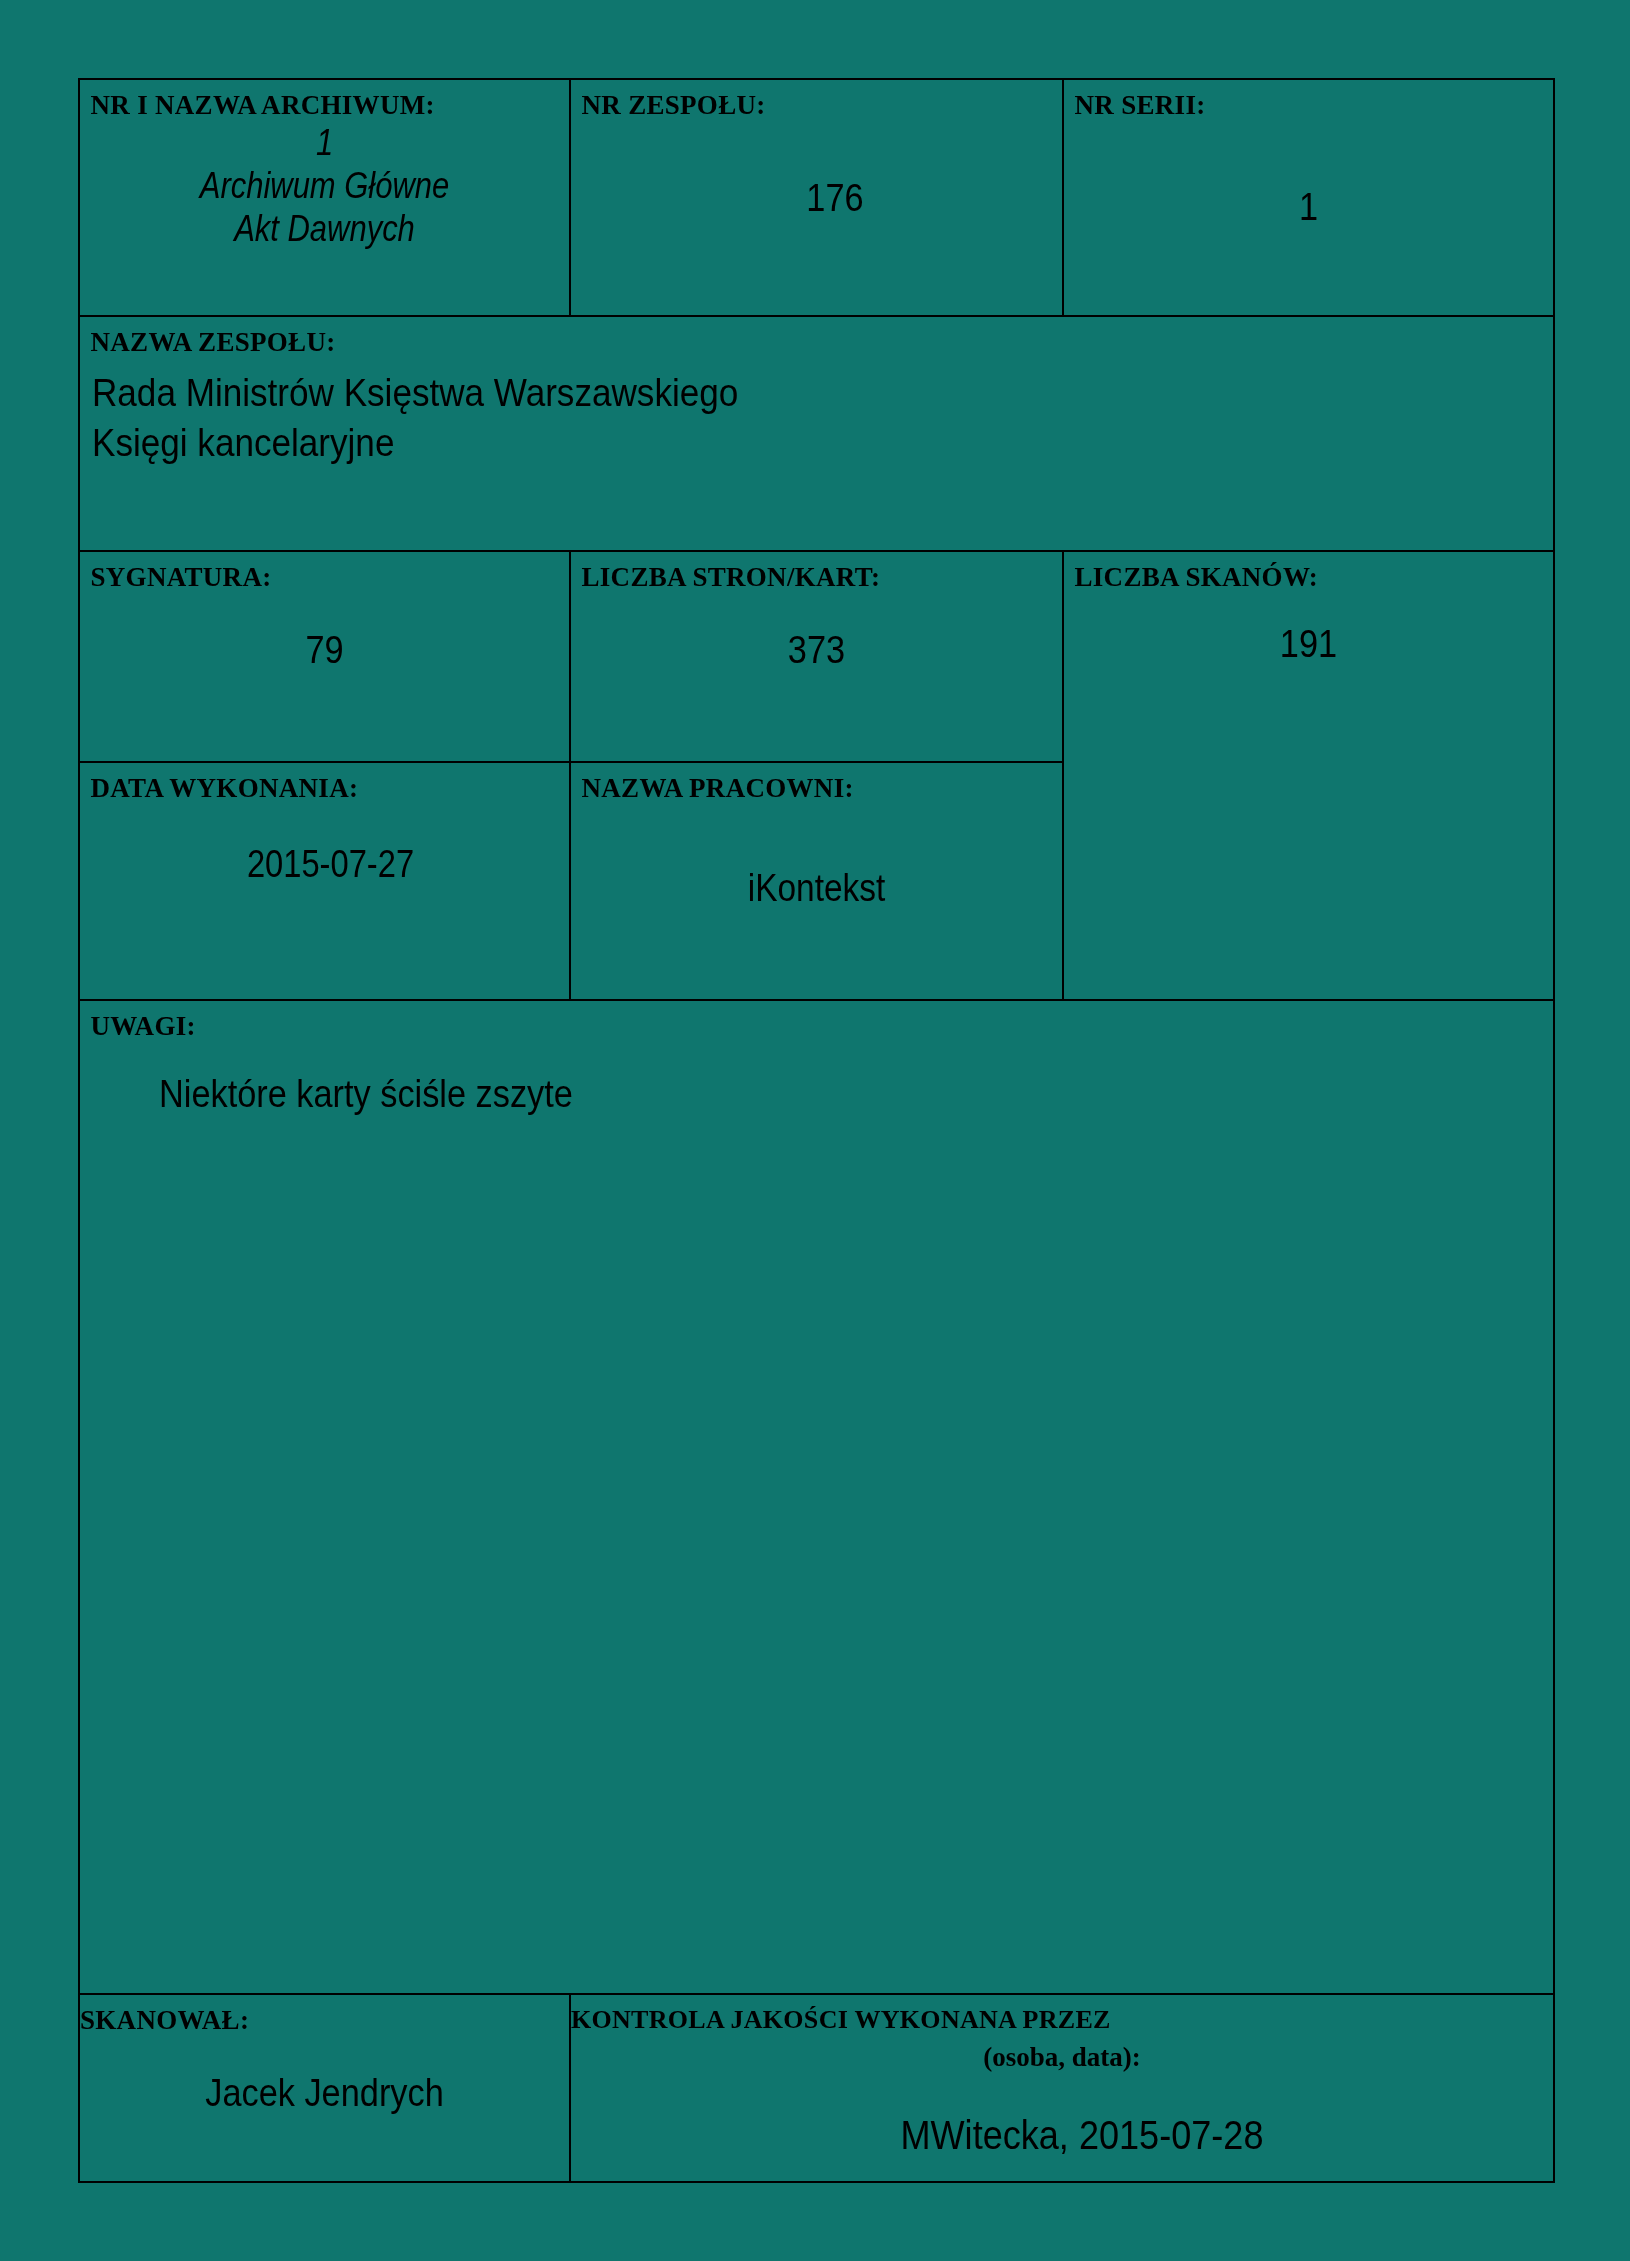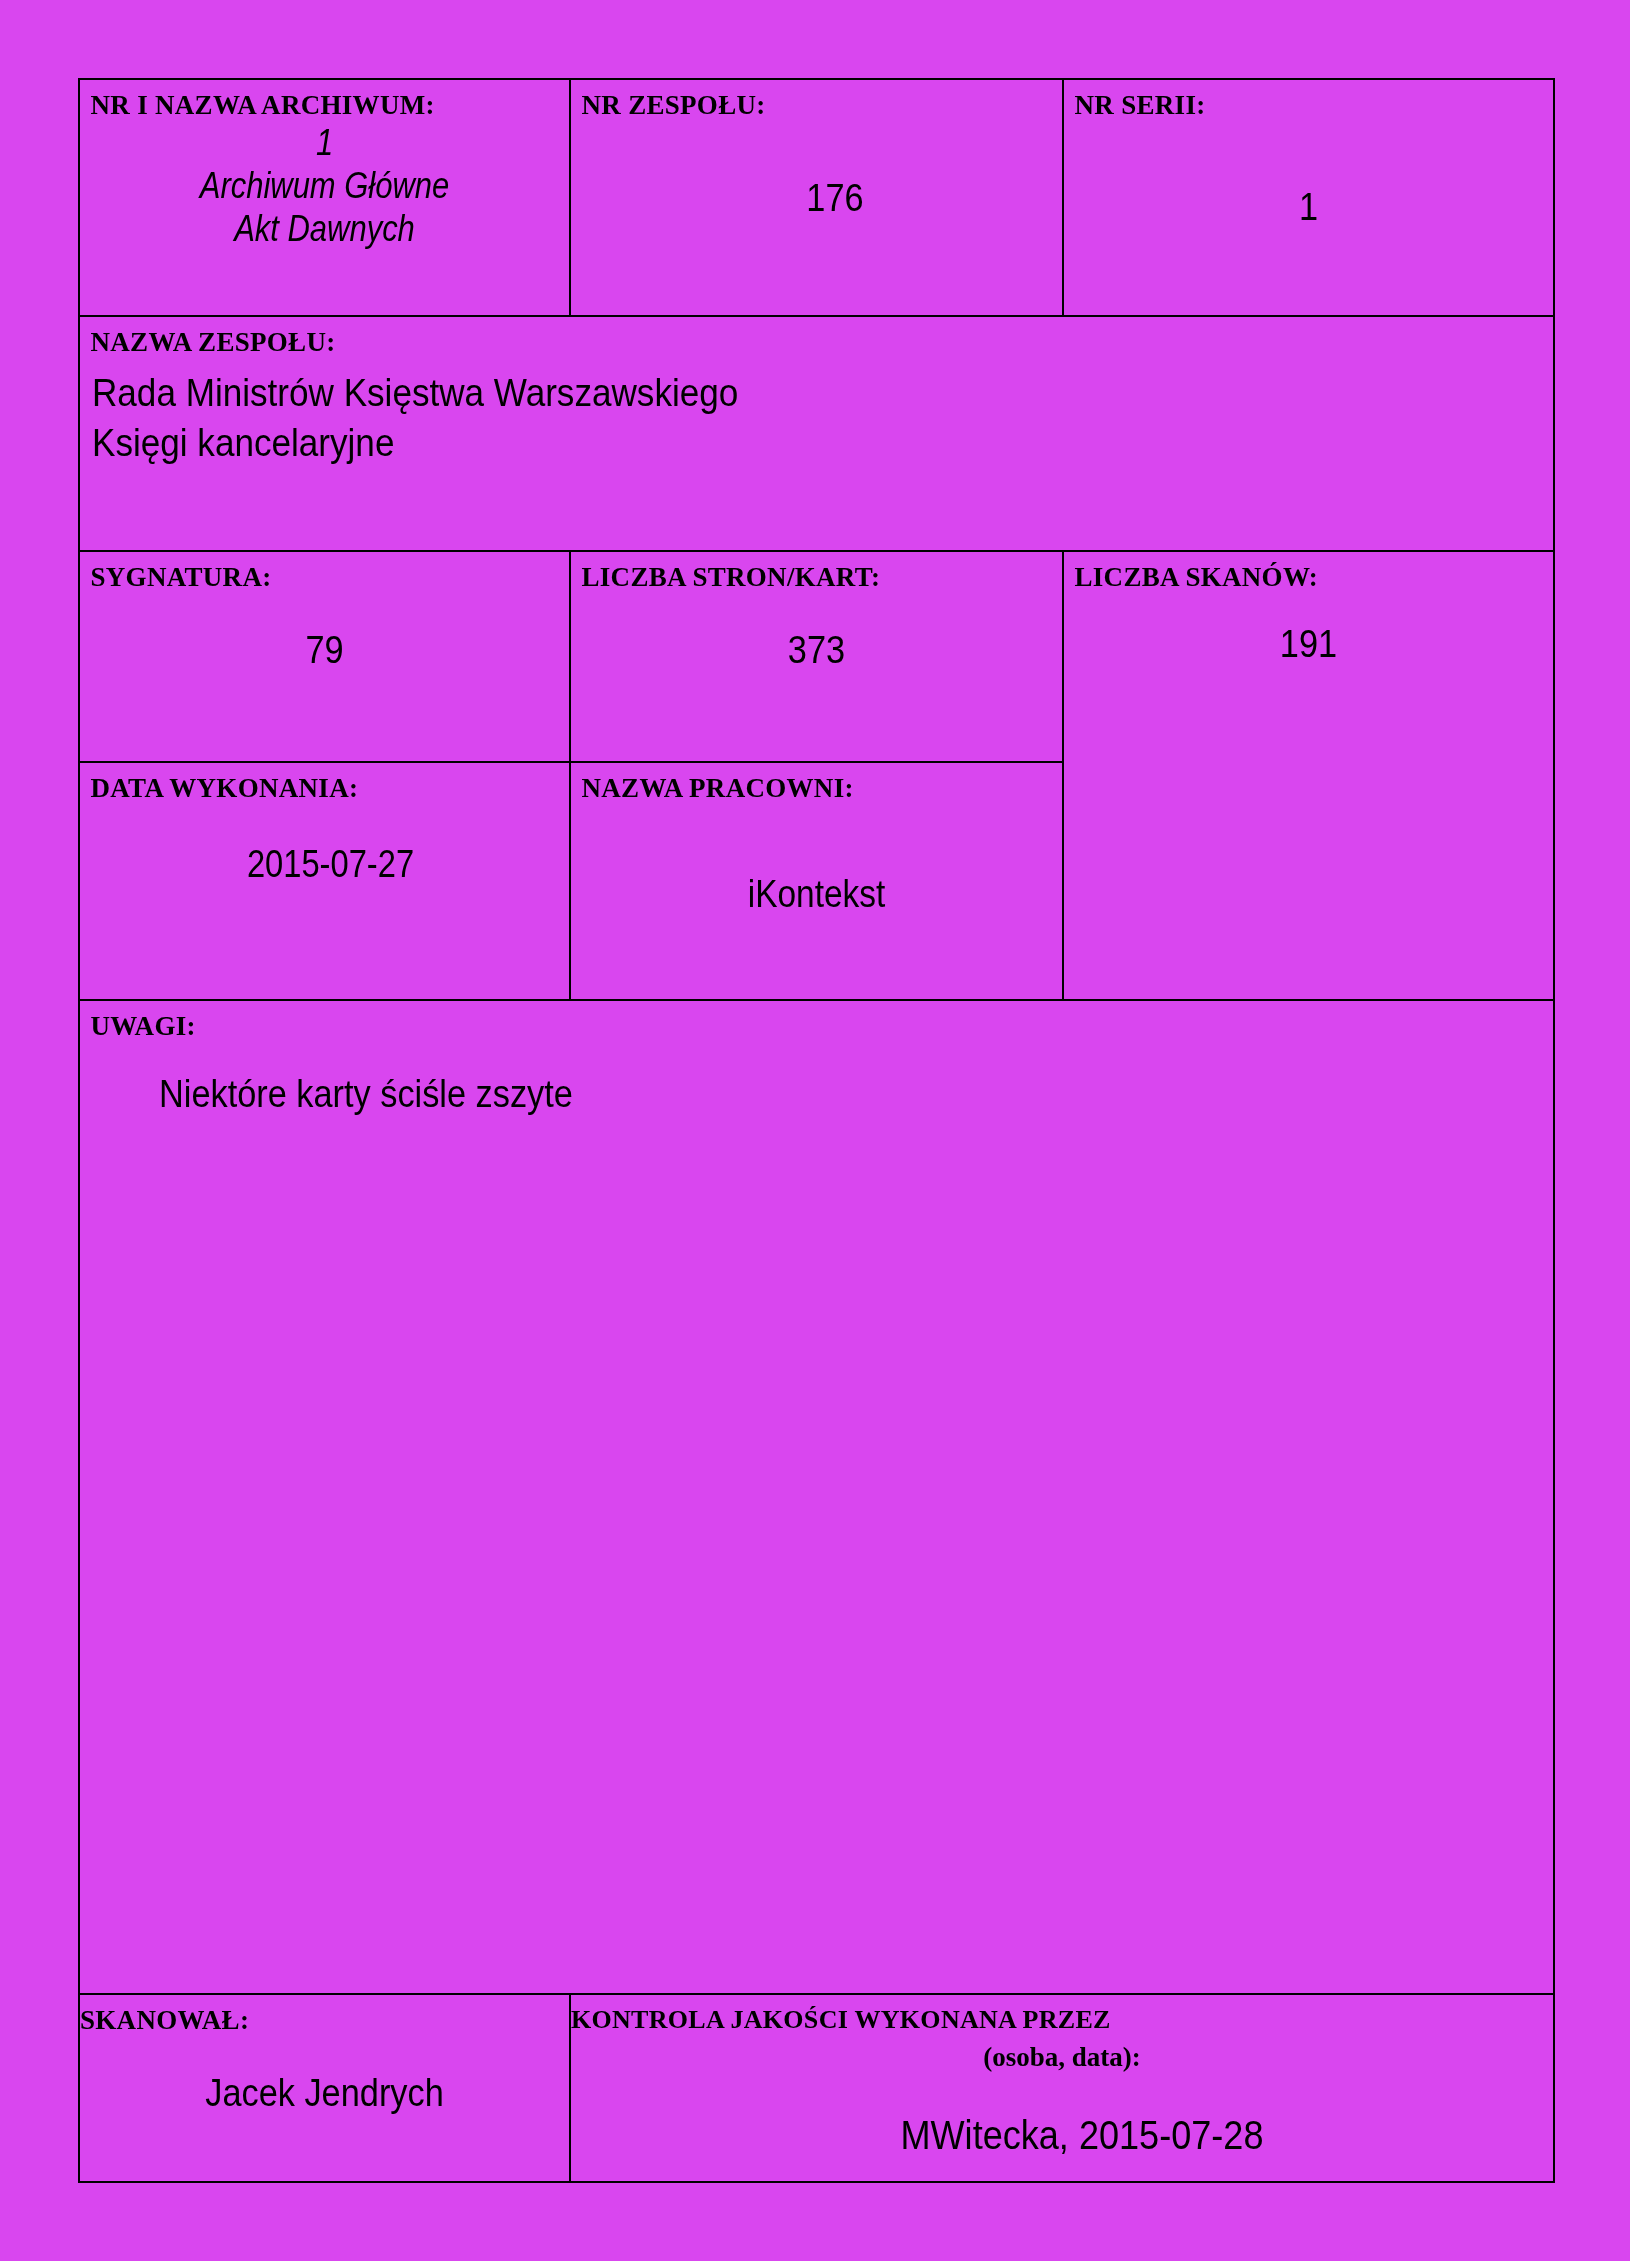--- a/index.html
+++ b/index.html
@@ -14,21 +14,21 @@
     font-family: "Liberation Serif", serif;
     color: #000000;
     overflow: hidden;
   }
 
   #page {
     position: absolute;
     left: 0; top: 0;
     width: 1630px;
     height: 2261px;
-    background: #d946ef;
+    background: #0f766e;
   }
 
   
   .form-table {
     position: absolute;
     left: 78px;
     top: 78px;
     width: 1475px;
     height: 2105px;
     border-collapse: collapse;
@@ -117,21 +117,21 @@
 
   .cell-stron .vwrap { top: 76px; }
   .cell-stron .val { font-size: 39px; text-align: center; transform: scaleX(0.88); }
 
   .cell-skan .vwrap { top: 70px; }
   .cell-skan .val { font-size: 39px; text-align: center; transform: scaleX(0.88); }
 
   .cell-data .vwrap { top: 80px; padding-left: 12px; }
   .cell-data .val { font-size: 38px; text-align: center; transform: scaleX(0.86); }
 
-  .cell-prac .vwrap { top: 110px; }
+  .cell-prac .vwrap { top: 104px; }
   .cell-prac .val { font-size: 38px; text-align: center; transform: scaleX(0.88); }
 
   .cell-uwagi .vwrap { top: 71px; left: 79px; right: 79px; }
   .cell-uwagi .val {
     font-size: 39px;
     text-align: left;
     transform: scaleX(0.88);
     transform-origin: left center;
   }
 

